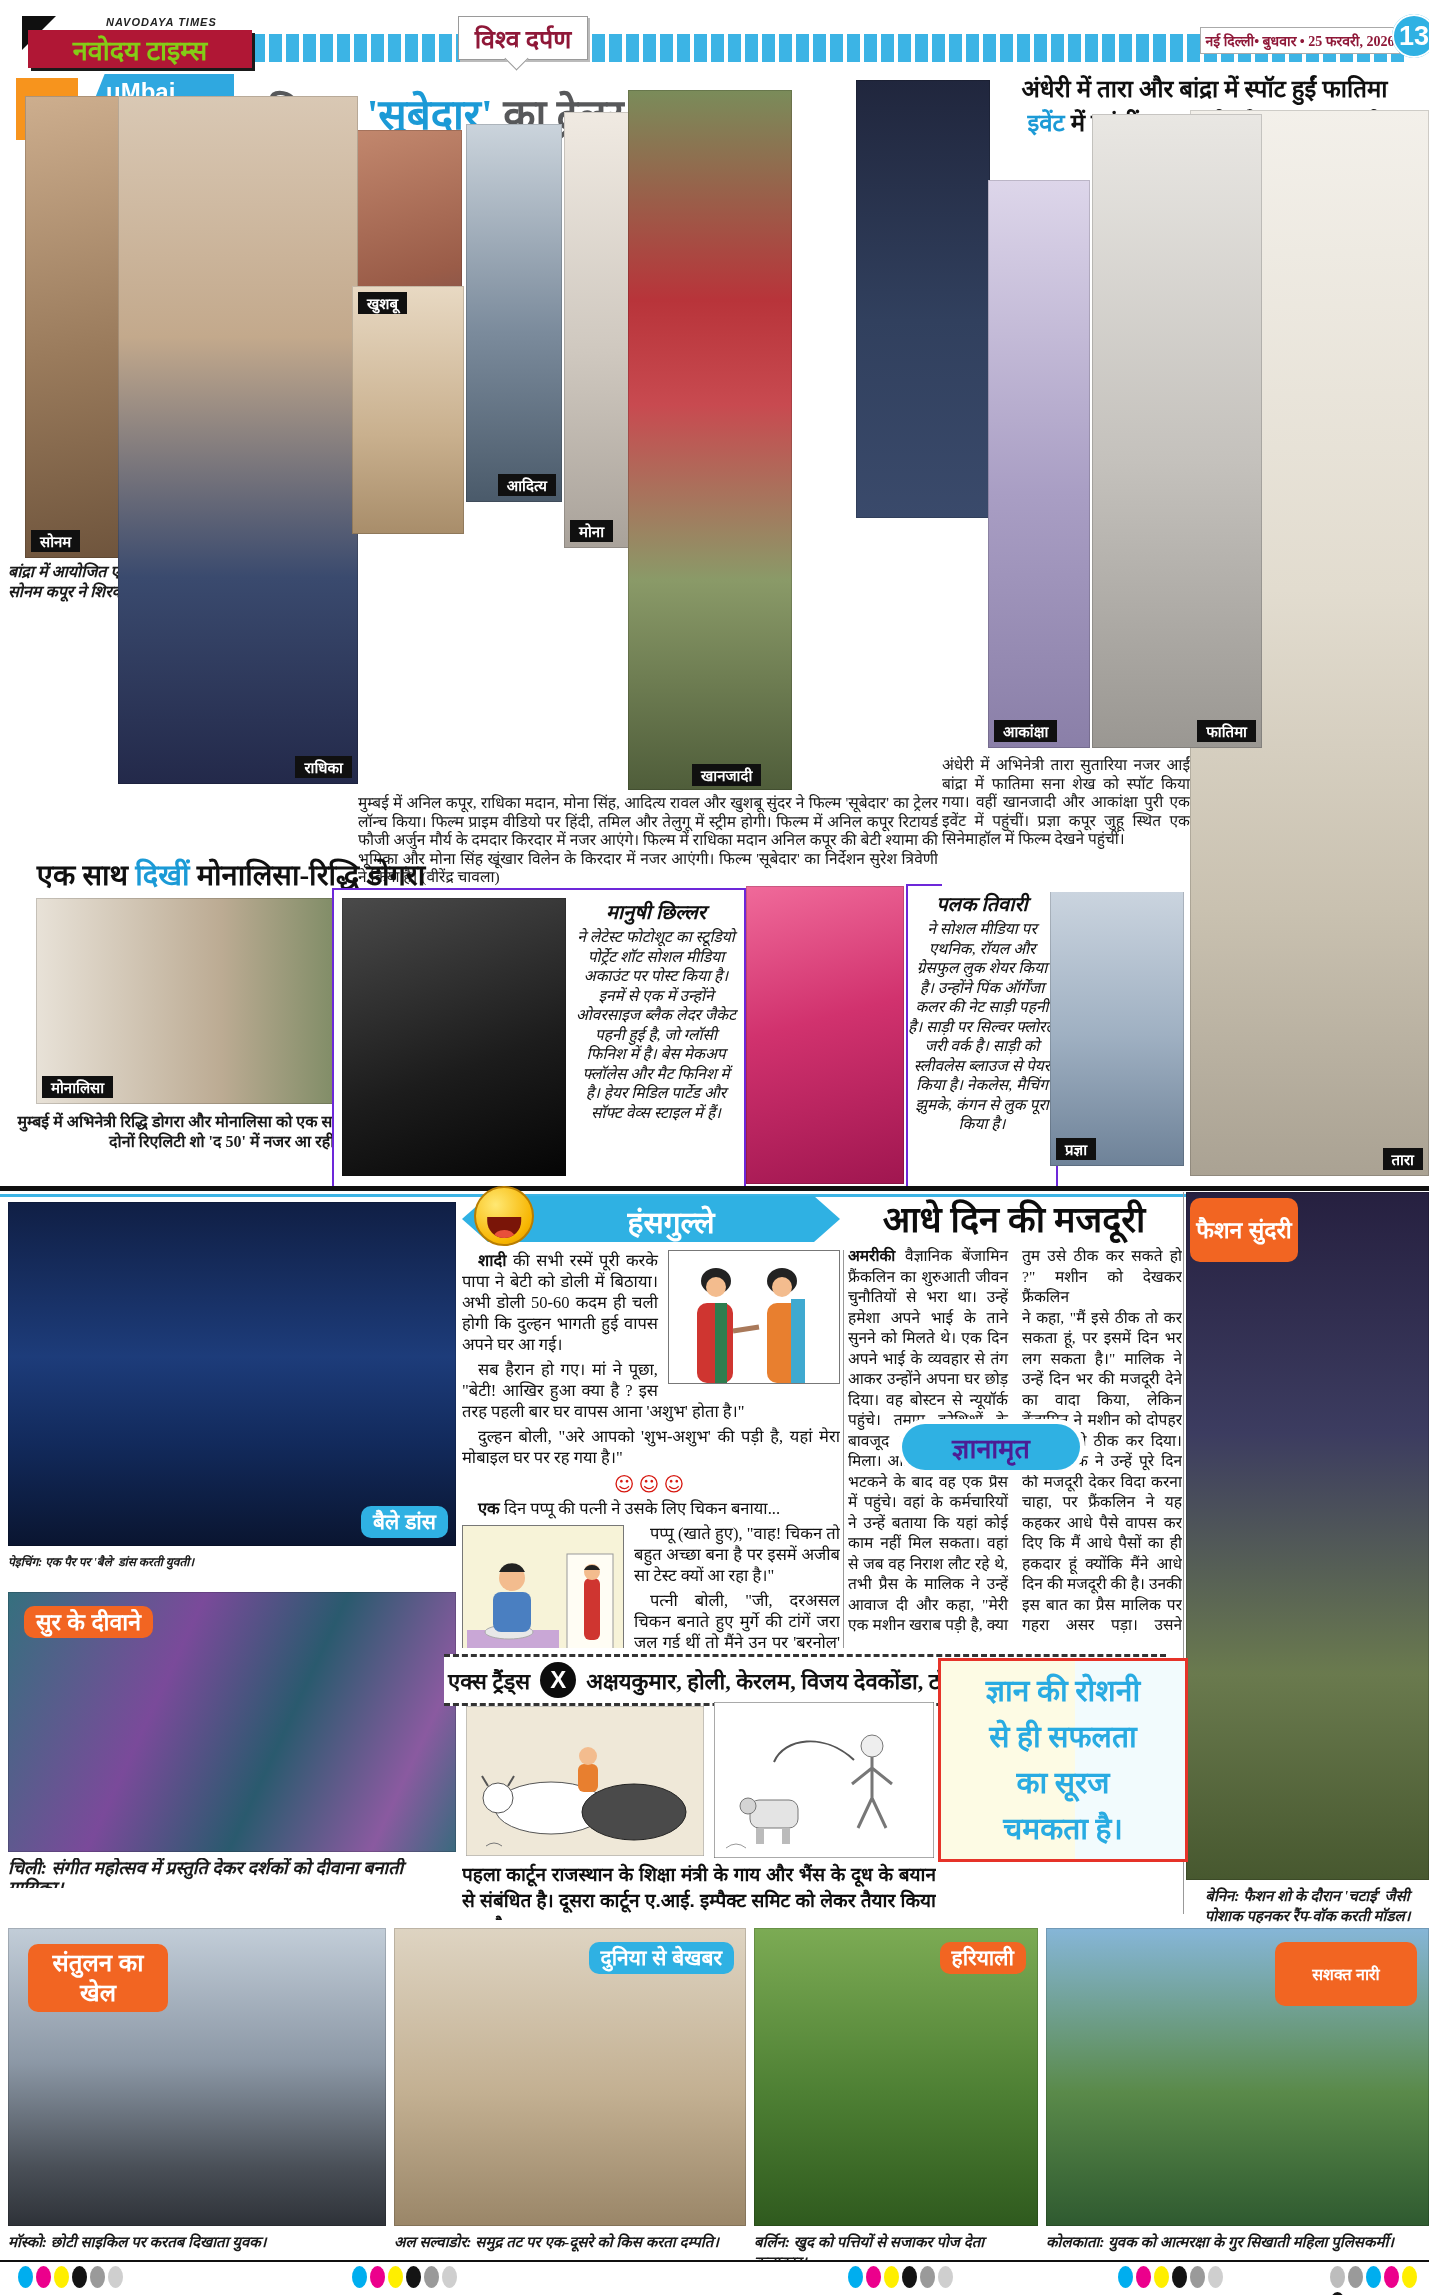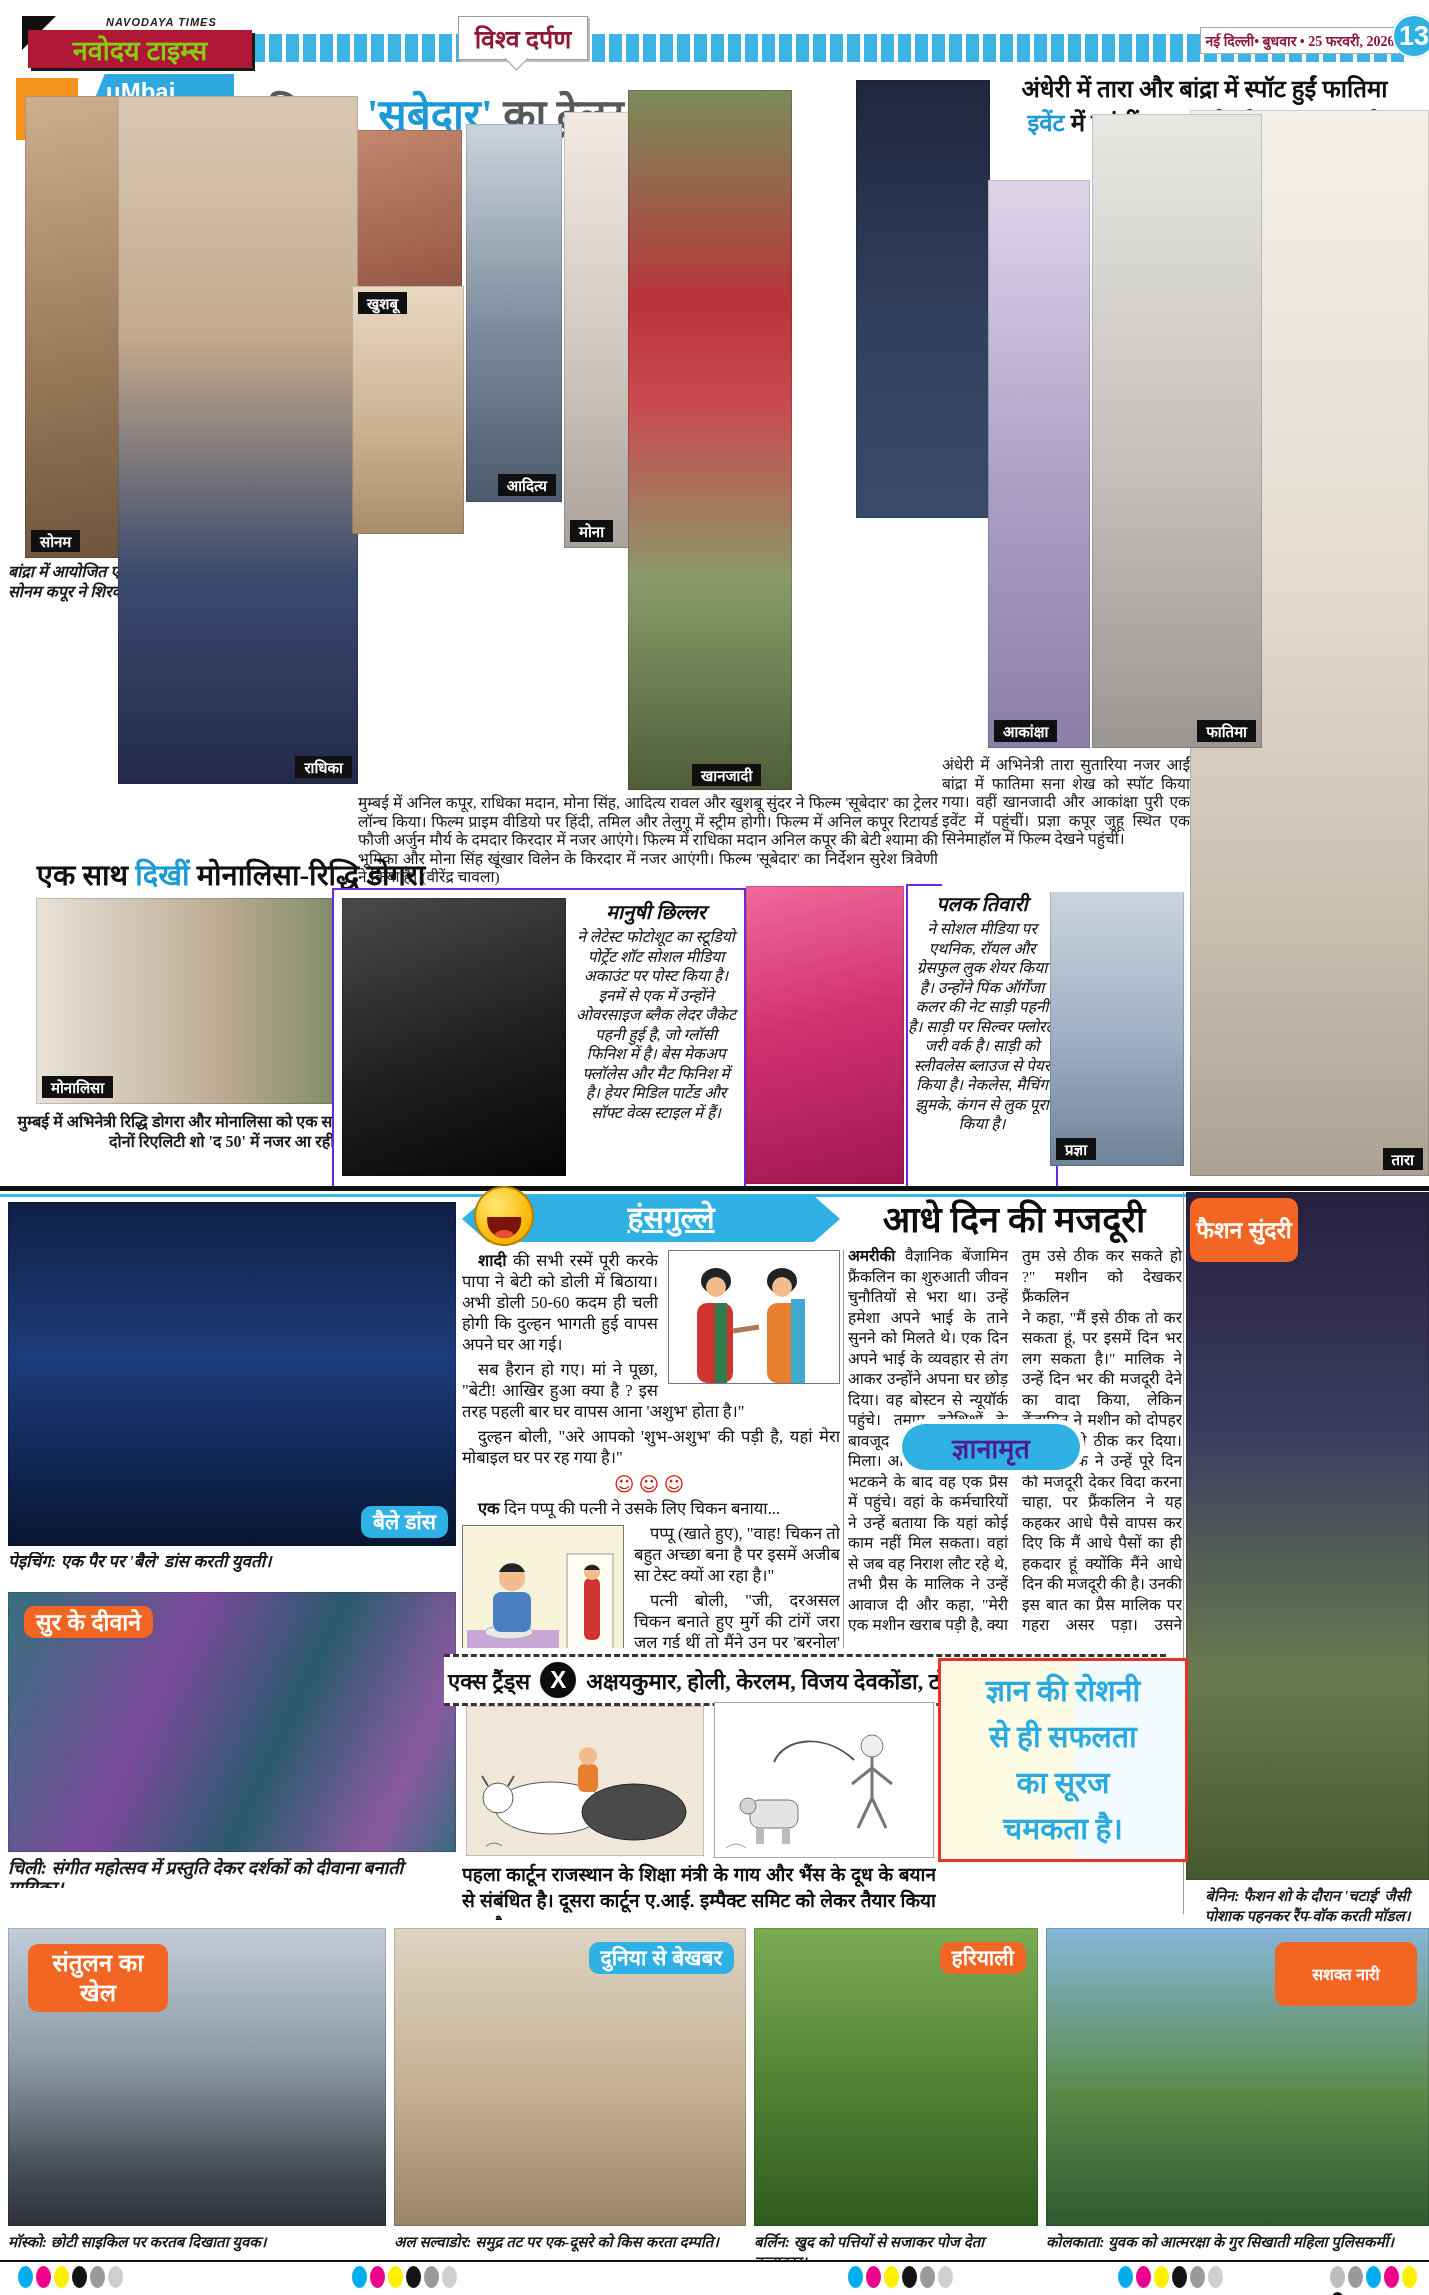--- a/index.html
+++ b/index.html
@@ -40,21 +40,21 @@
   .pl-bl{left:6px;bottom:6px;} .pl-br{right:6px;bottom:6px;} .pl-tl{left:6px;top:6px;}
   
   .body-serif{font:15.5px/18.5px "Liberation Serif",serif;text-align:justify;color:#1a1a1a;}
   .cap-italic{font:italic 700 16px/20px "Liberation Serif",serif;color:#1a1a1a;}
   .cap-center{text-align:center;}
   .badge{position:absolute;color:#fff;font:700 21px "Liberation Sans",sans-serif;display:flex;
          align-items:center;justify-content:center;text-align:center;border-radius:10px;padding:3px 12px;line-height:26px;}
   .badge-blue{background:#2fb1e3;} .badge-orange{background:#f26522;}
   
   .hg-banner{background:#2fb1e3;clip-path:polygon(0 50%,26px 0,calc(100% - 26px) 0,100% 50%,calc(100% - 26px) 100%,26px 100%);
-             display:flex;align-items:flex-start;justify-content:center;color:#fff;font:800 30px "Liberation Serif",serif;text-decoration:underline;}
+             display:flex;align-items:flex-end;justify-content:center;color:#fff;font:800 30px "Liberation Serif",serif;}
   .emoji-ball{border-radius:50%;background:radial-gradient(circle at 35% 30%,#ffe873,#f7b500 70%,#d89400);
               border:2px solid #b97d00;position:relative;}
   .emoji-mouth{position:absolute;left:50%;top:52%;width:60%;height:38%;transform:translateX(-50%);
                background:#7a1508;border-radius:0 0 40px 40px;overflow:hidden;}
   .emoji-tongue{position:absolute;left:20%;bottom:-20%;width:60%;height:60%;background:#e8503a;border-radius:50%;}
   .jokes p{margin:0 0 4px 0;text-indent:16px;font:16.5px/21px "Liberation Serif",serif;text-align:justify;}
   .jokes .lead{font-weight:700;}
   .smiley-row{color:#d6170f;font:20px "DejaVu Sans",sans-serif;text-align:center;letter-spacing:4px;margin:2px 0;}
   .joke-img{border:1px solid #777;background:#fff;}
   .fl-r{float:right;margin:0 0 6px 10px;} .fl-l{float:left;margin:2px 10px 4px 0;}
@@ -173,21 +173,21 @@
     <div class="feat-name">पलक तिवारी</div>
     <div class="feat-body">ने सोशल मीडिया पर एथनिक, रॉयल और ग्रेसफुल लुक शेयर किया है। उन्होंने पिंक ऑर्गेंजा कलर की नेट साड़ी पहनी है। साड़ी पर सिल्वर फ्लोरल जरी वर्क है। साड़ी को स्लीवलेस ब्लाउज से पेयर किया है। नेकलेस, मैचिंग झुमके, कंगन से लुक पूरा किया है।</div>
   </div>
 
   <div class="abs hrule-black" style="left:0;top:1186px;width:1429px;height:5px;"></div>
   <div class="abs hrule-blue" style="left:0;top:1194px;width:1429px;height:3px;"></div>
 
   <div class="photo" style="left:8px;top:1202px;width:448px;height:344px;background:linear-gradient(180deg,#101f45,#1d3c7a 45%,#122a5c 70%,#0a1530);">
     <span class="badge badge-blue" style="right:8px;bottom:8px;">बैले डांस</span>
   </div>
-  <div class="abs cap-italic clip" style="left:8px;top:1552px;width:448px;height:34px;font-size:17px;">पेइचिंग: एक पैर पर 'बैले' डांस करती युवती।</div>
+  <div class="abs cap-italic clip" style="left:8px;top:1552px;width:448px;height:34px;font-size:12px;">पेइचिंग: एक पैर पर 'बैले' डांस करती युवती।</div>
 
   <div class="photo" style="left:8px;top:1592px;width:448px;height:260px;background:linear-gradient(115deg,#35707e,#7a4a9a 35%,#2a5a6e 60%,#8a5aa0 85%,#3a6a7e);">
     <span class="badge badge-orange" style="left:16px;top:14px;font-size:23px;">सुर के दीवाने</span>
   </div>
   <div class="abs cap-italic clip" style="left:8px;top:1858px;width:448px;height:30px;font-size:18px;">चिली: संगीत महोत्सव में प्रस्तुति देकर दर्शकों को दीवाना बनाती गायिका।</div>
 
   <div class="abs hg-banner" style="left:462px;top:1196px;width:378px;height:46px;">
     <span style="margin-left:40px;">हंसगुल्ले</span>
   </div>
   <div class="abs emoji-ball" style="left:474px;top:1186px;width:56px;height:56px;z-index:2;">

